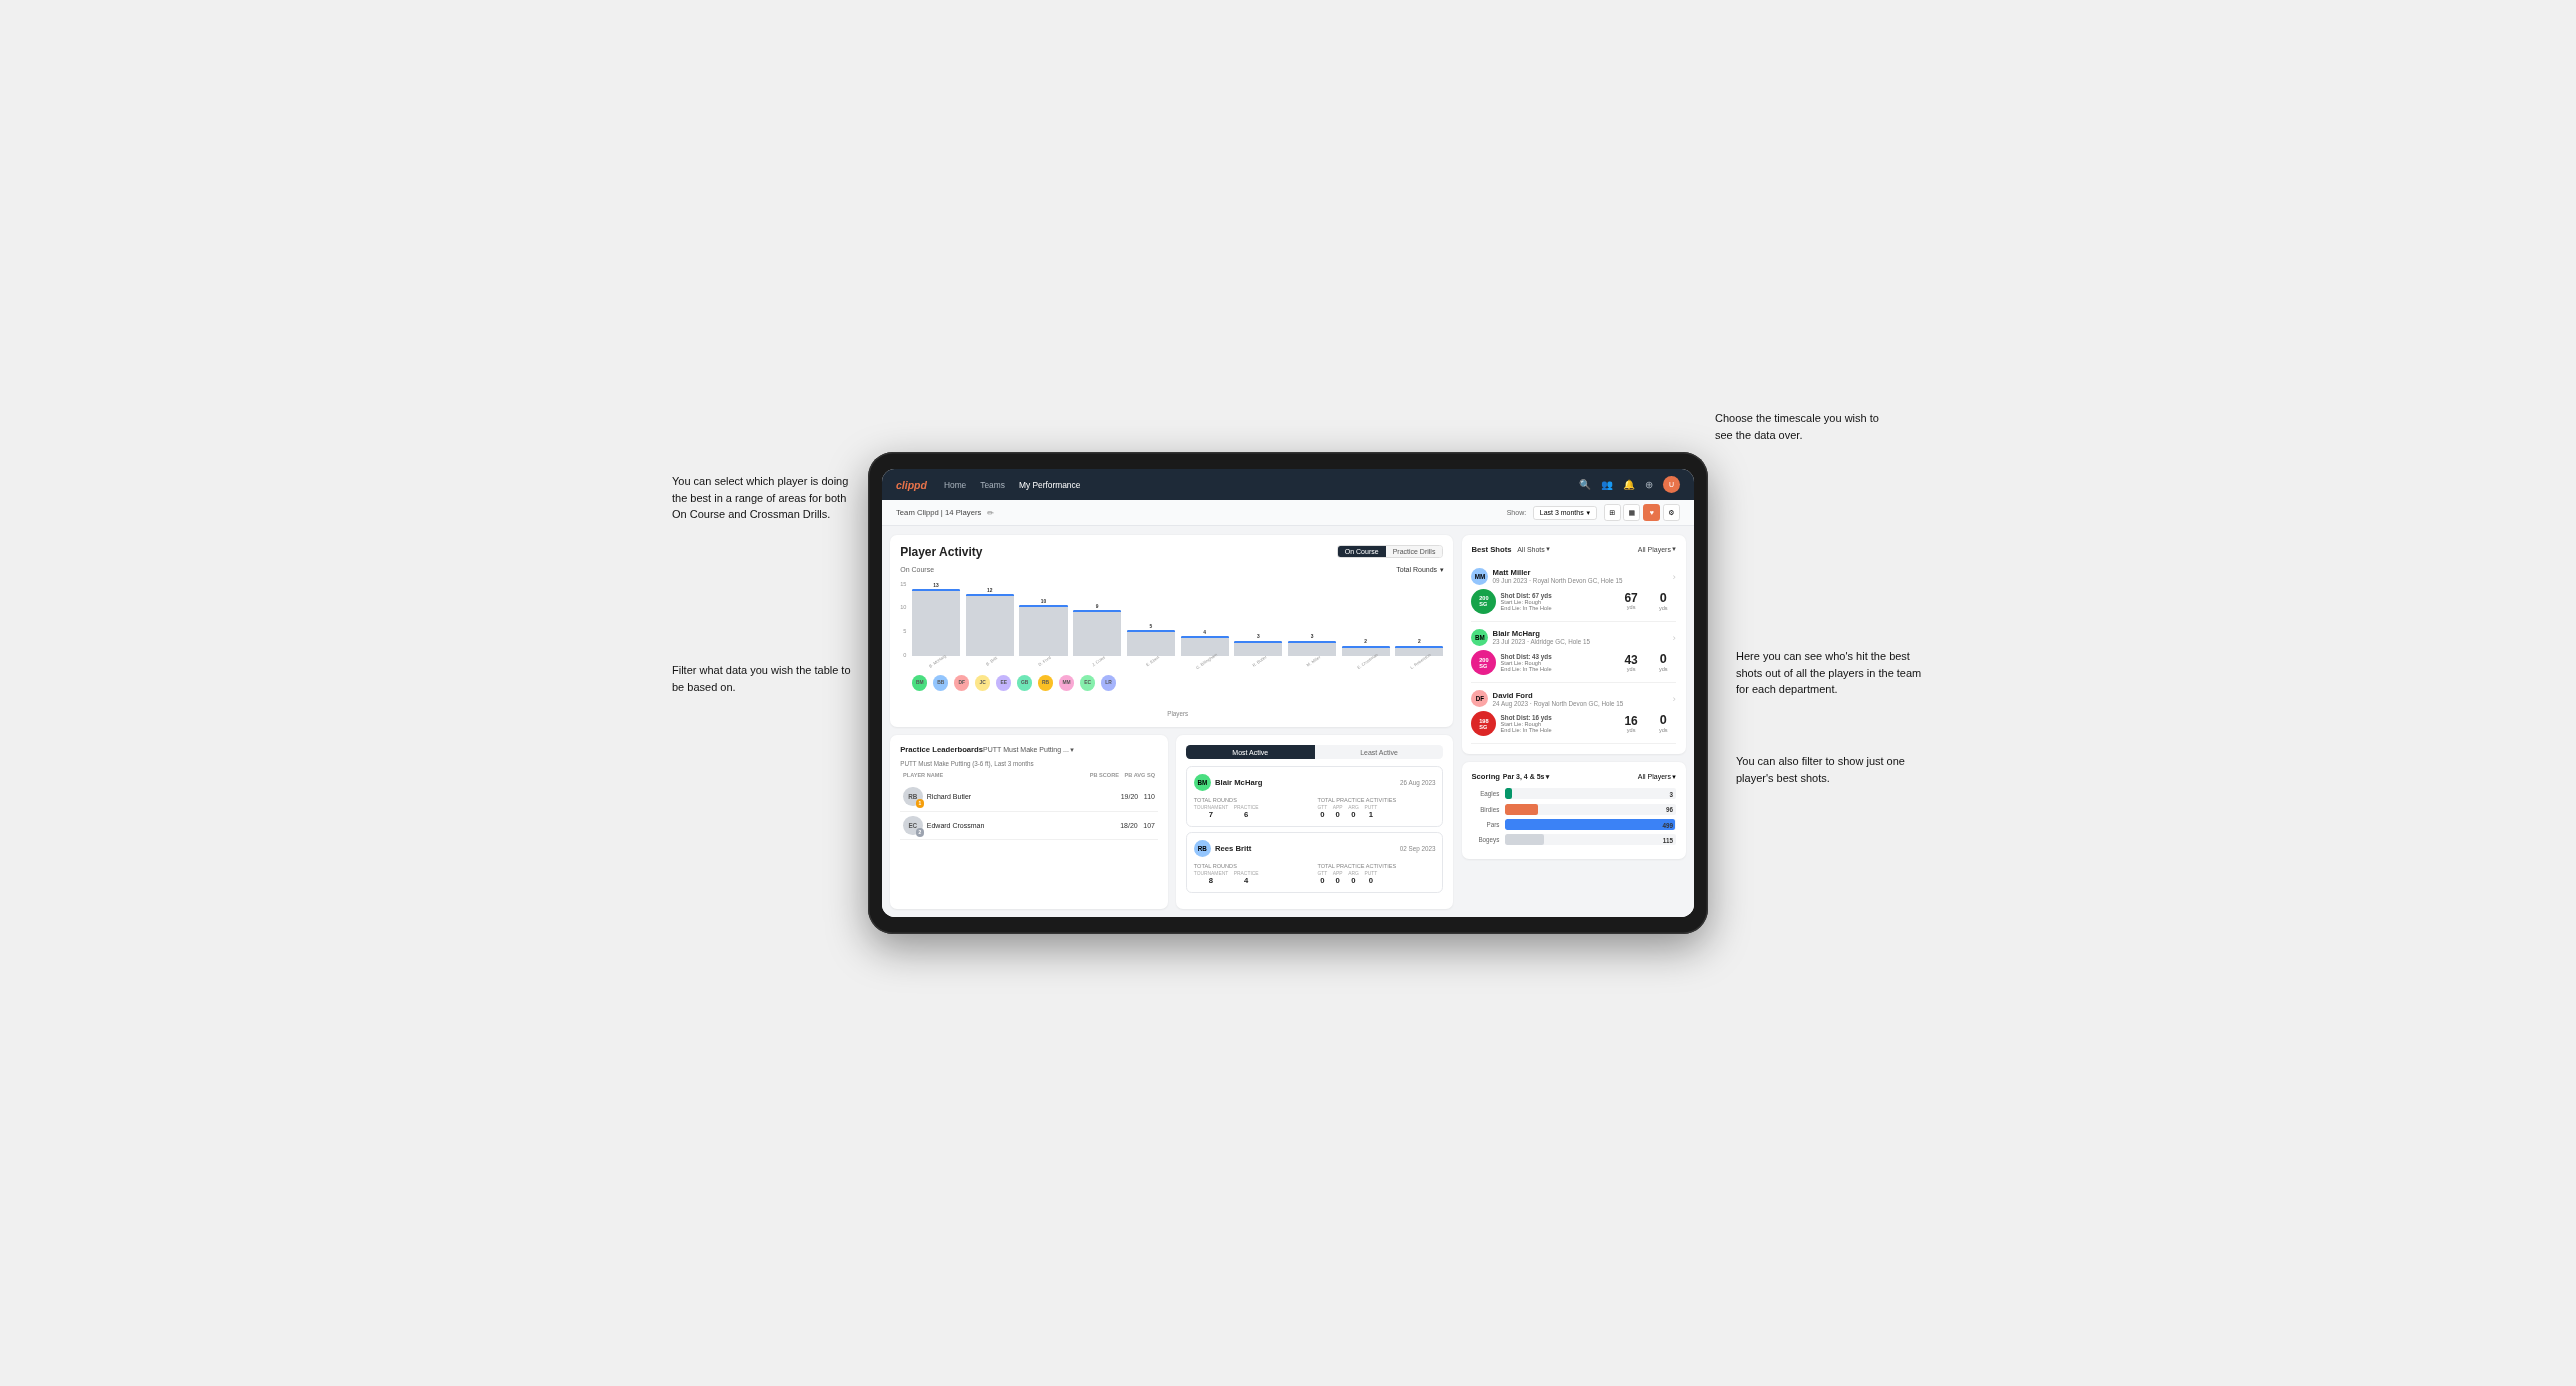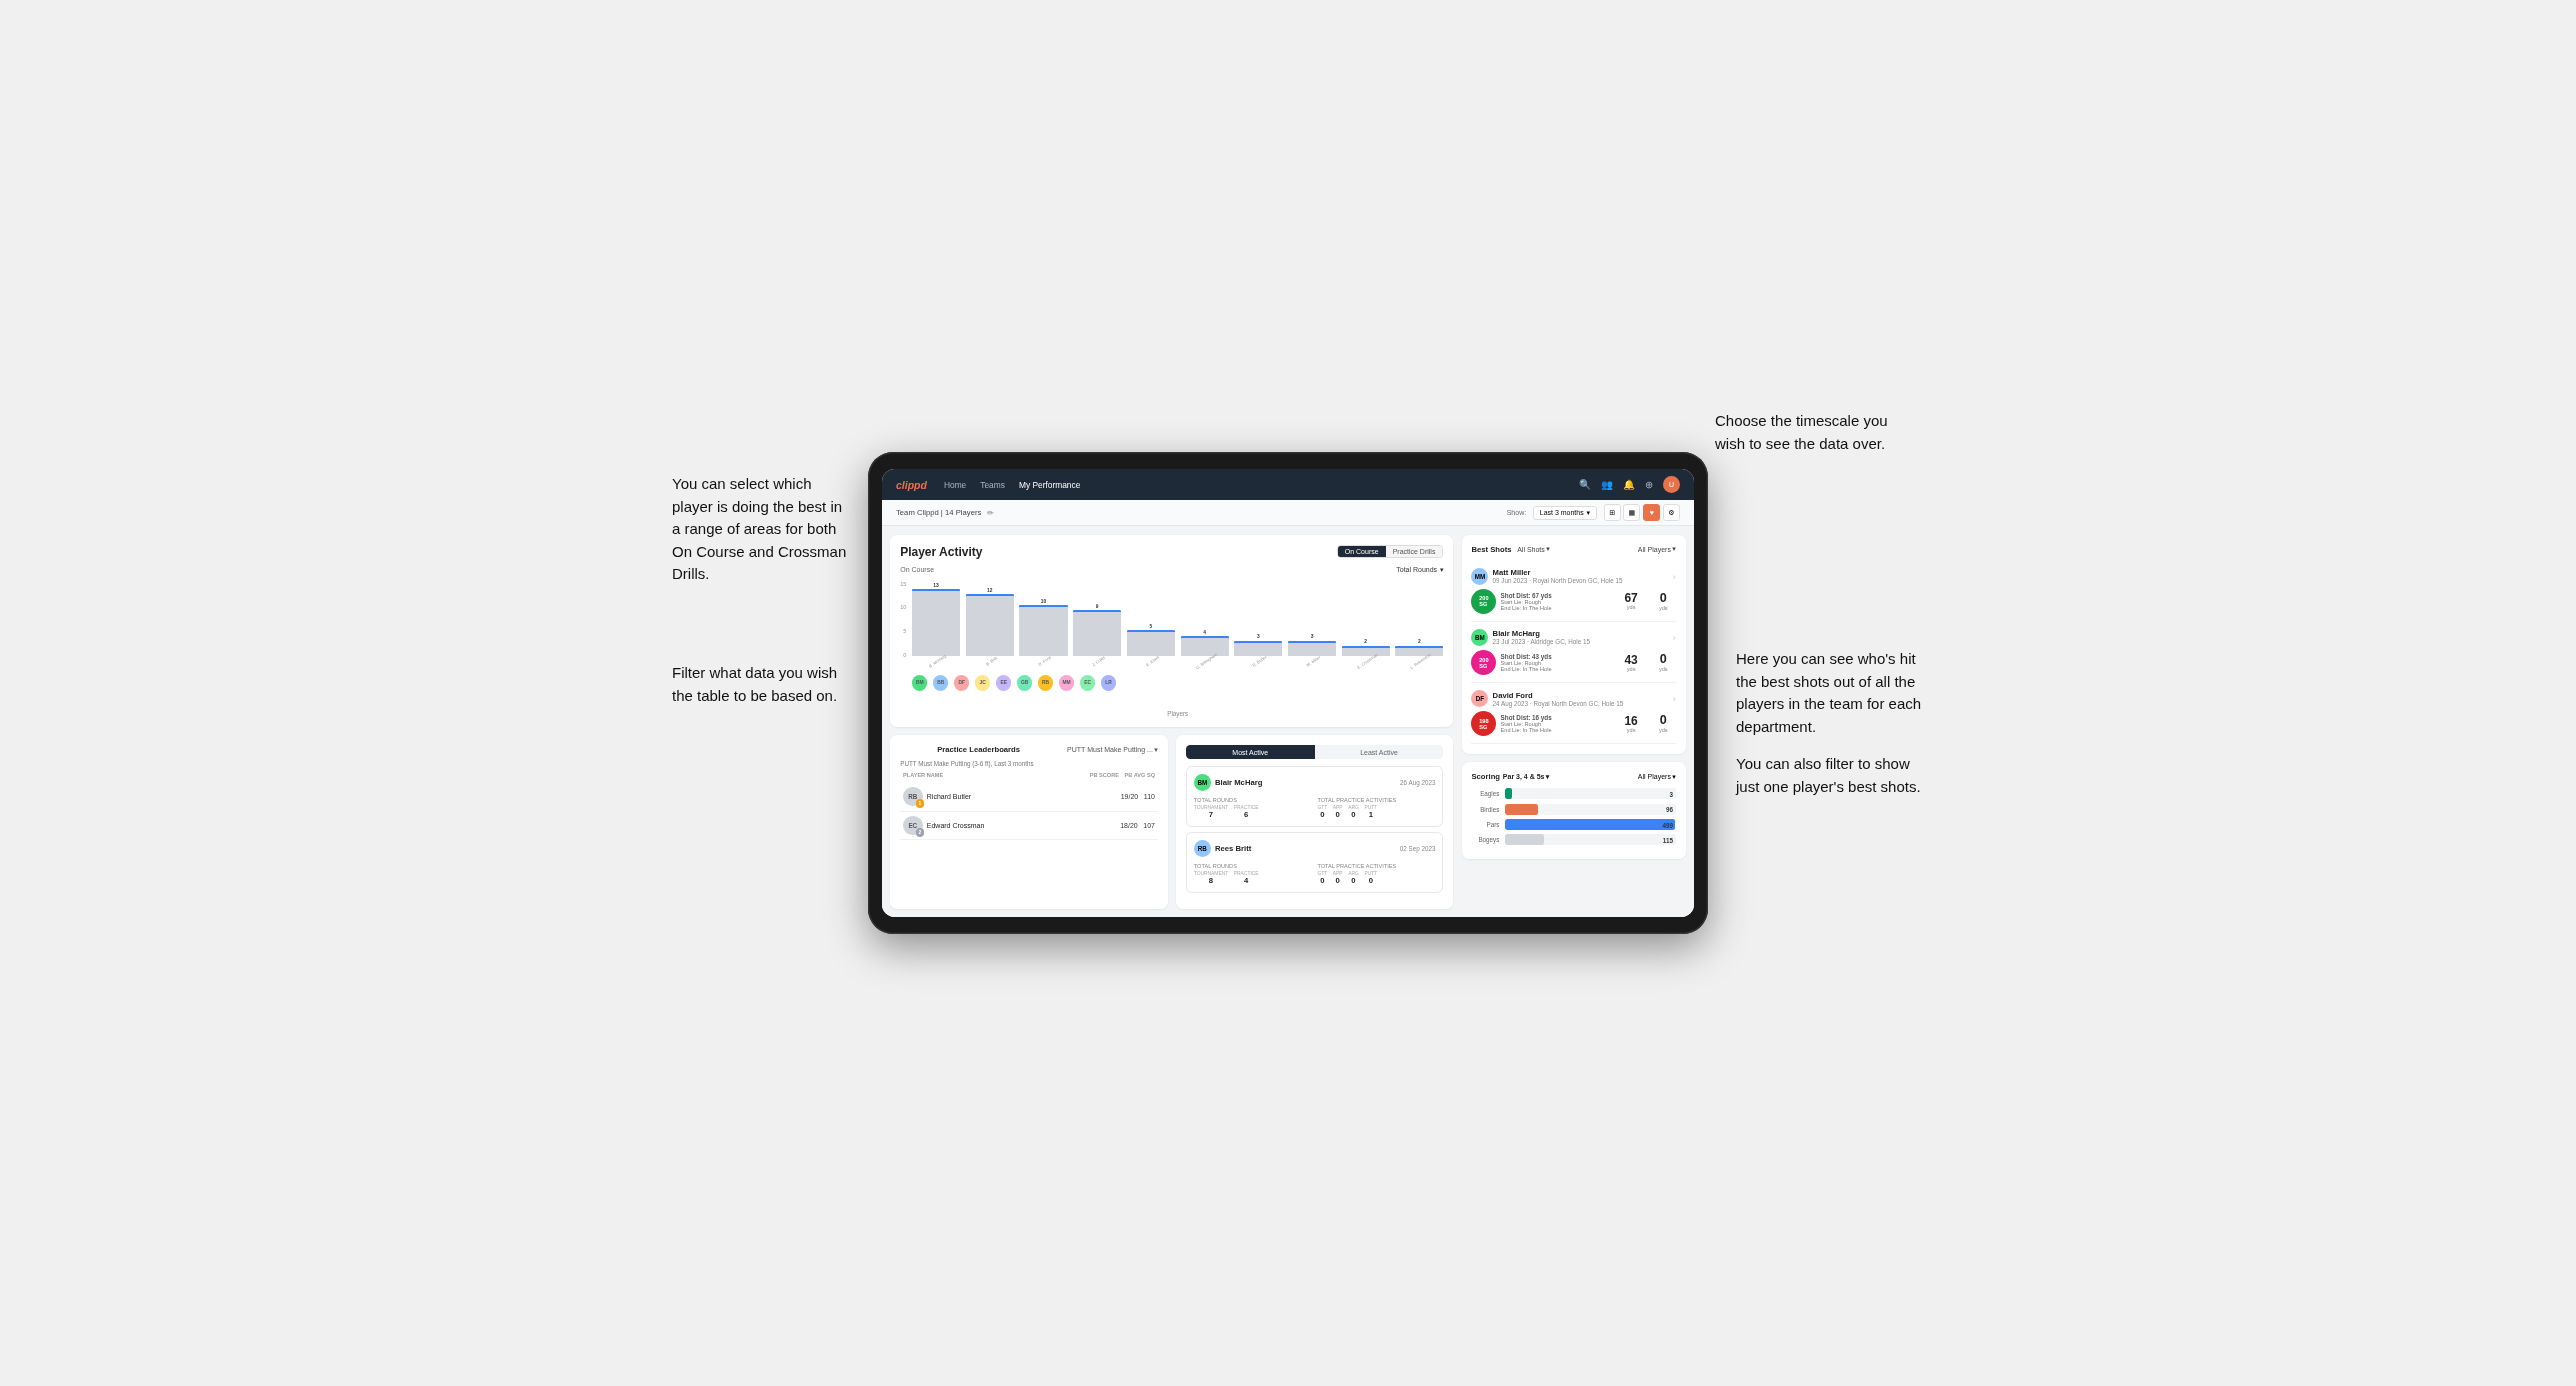--- a/index.html
+++ b/index.html
@@ -14,21 +14,21 @@
     }
 
     .page-wrapper {
       position: relative;
       width: 840px;
     }
 
     
     .annotation {
       position: absolute;
-      font-size: 15px;
+      font-size: 11px;
       color: #111;
       line-height: 1.5;
       max-width: 154px;
     }
     .annotation-top-right {
       top: -42px;
       right: -182px;
       max-width: 175px;
     }
     .annotation-left-top {
@@ -373,23 +373,22 @@
     .bottom-cards {
       display: grid;
       grid-template-columns: 1fr 1fr;
       gap: 8.4px;
     }
 
     
     .lb-header {
       display: flex;
       align-items: center;
-      justify-content: space-between;
+      justify-content: flex-start;
       margin-bottom: 5.6px;
-      margin-left: 37px;
     }
     .lb-title {
       font-size: 7.7px;
       font-weight: 600;
       color: #222;
     }
     .lb-dropdown {
       font-size: 7px;
       color: #555;
       display: flex;

